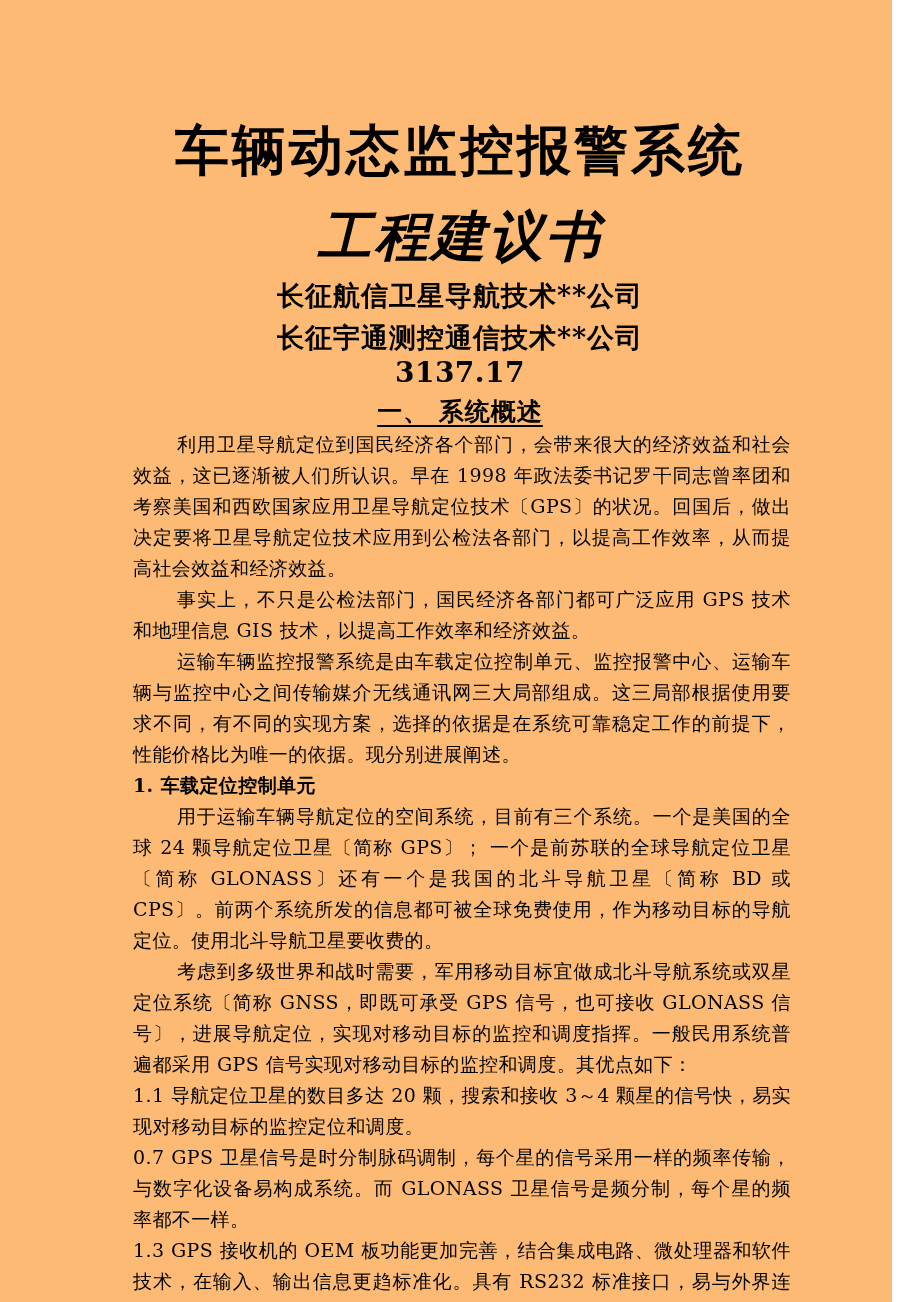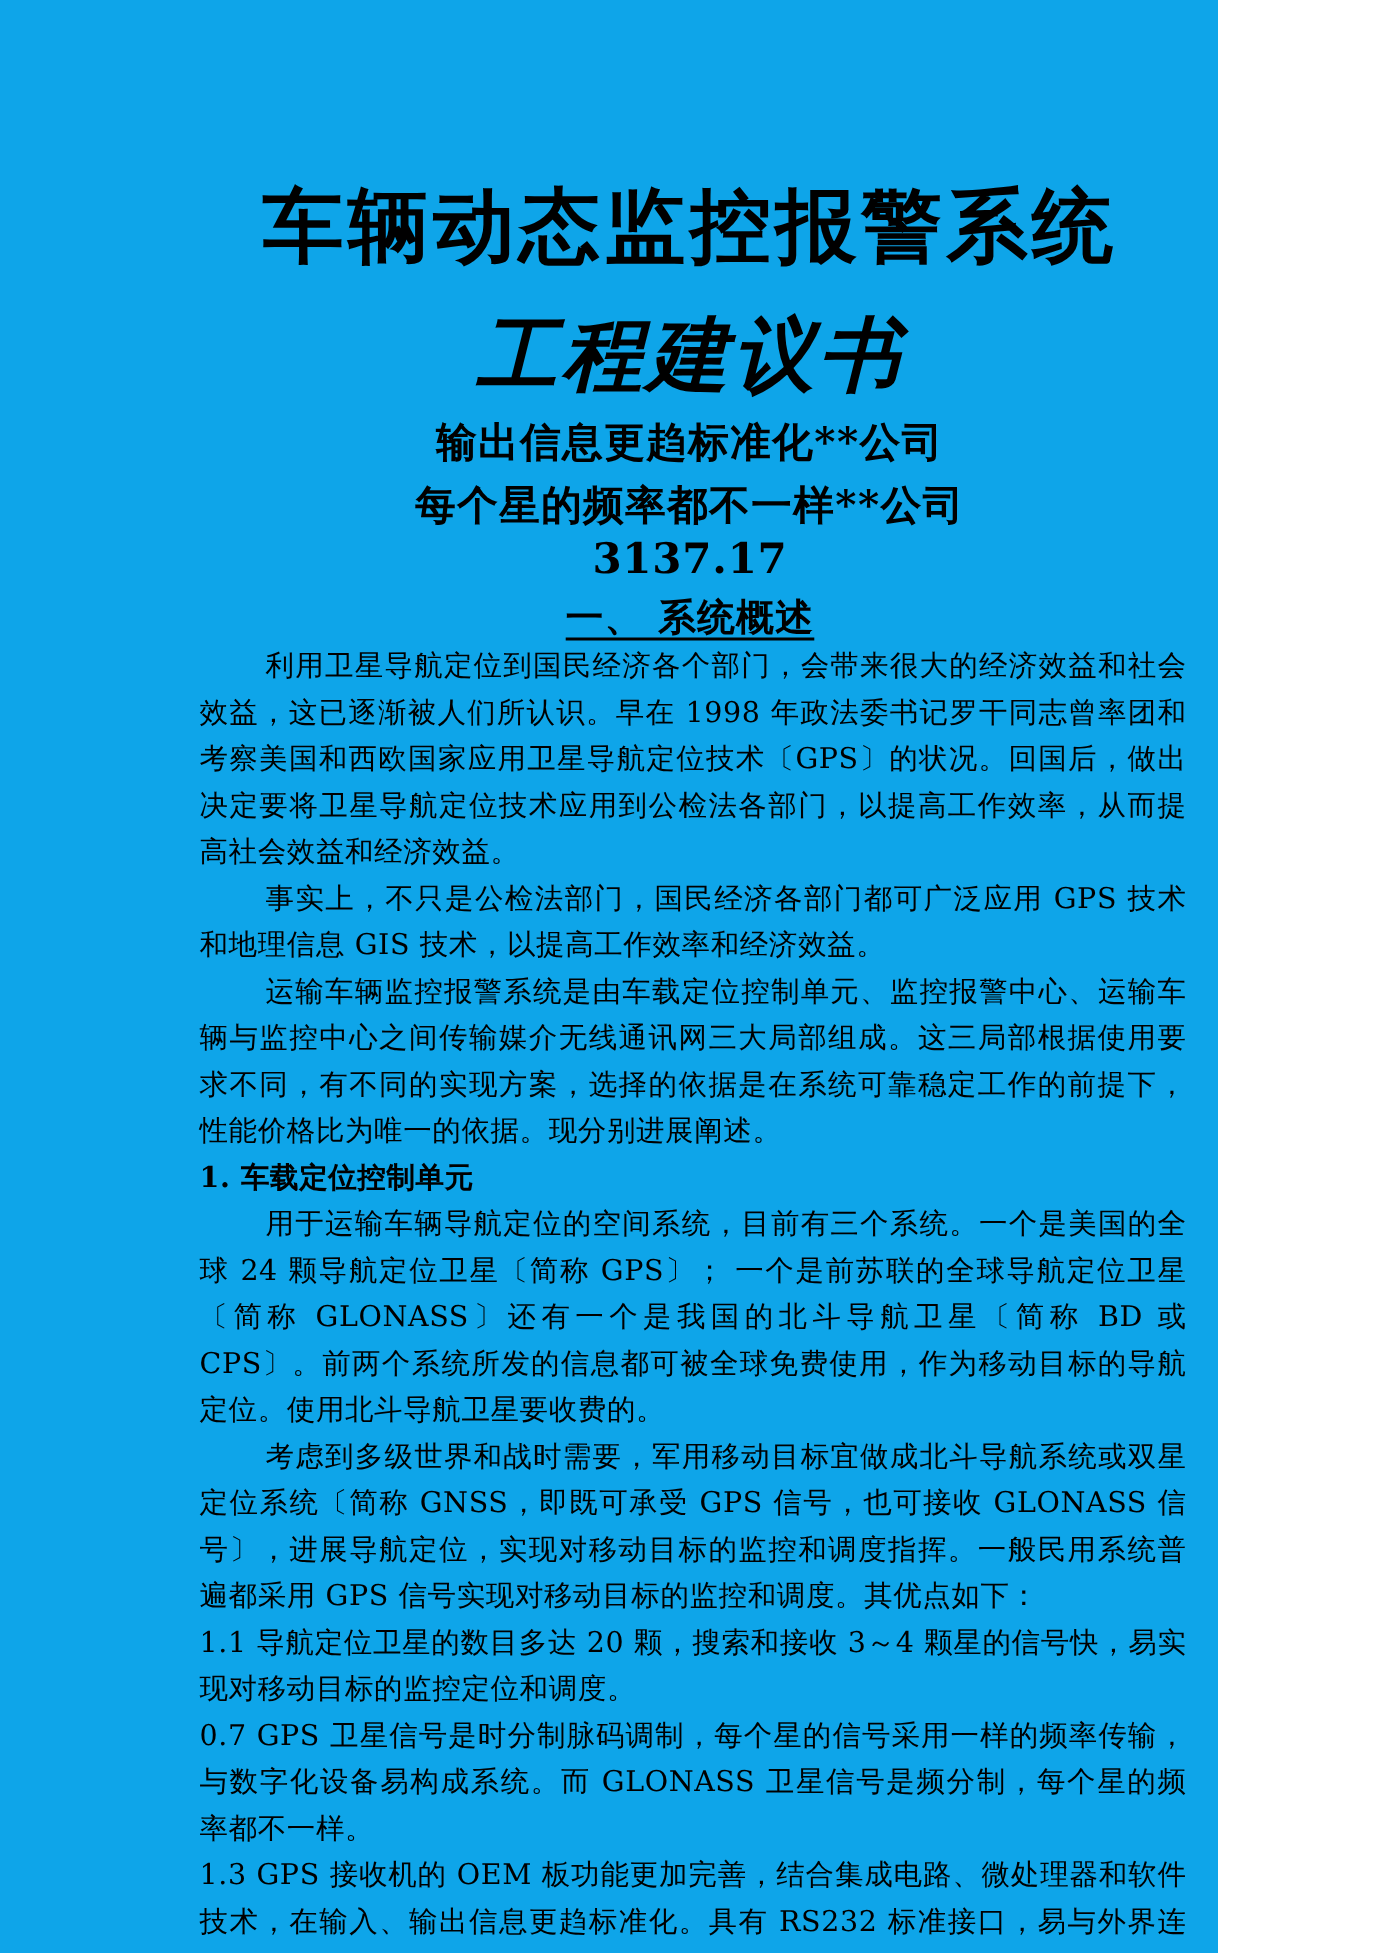--- a/index.html
+++ b/index.html
@@ -9,23 +9,23 @@
   }
   body {
     width: 920px;
     height: 1302px;
     font-family: "DejaVu Serif", "Liberation Serif", serif;
     color: #000000;
     overflow: hidden;
   }
   .page {
     position: relative;
-    width: 812px;
+    width: 892px;
     height: 1302px;
-    background: #0ea5e9;
+    background: #fdba74;
   }
   .doc-title-line {
     position: absolute;
     left: 0;
     width: 920px;
     text-align: center;
     font-size: 54px;
     font-weight: 700;
     letter-spacing: 3px;
     line-height: 1.2;
@@ -94,23 +94,23 @@
 </style>
 </head>
 <body>
 
 <div class="page">
 
   <div class="doc-title-line line1">车辆动态监控报警系统</div>
 
   <div class="doc-title-line line2">工程建议书</div>
 
-  <div class="doc-subtitle-line line1">输出信息更趋标准化**公司</div>
+  <div class="doc-subtitle-line line1">长征航信卫星导航技术**公司</div>
 
-  <div class="doc-subtitle-line line2">每个星的频率都不一样**公司</div>
+  <div class="doc-subtitle-line line2">长征宇通测控通信技术**公司</div>
 
   <div class="doc-date">3137.17</div>
 
   <div class="section-heading">
     <span>一、 系统概述</span>
   </div>
 
   <div class="doc-body">
 
   <p class="para indent">利用卫星导航定位到国民经济各个部门，会带来很大的经济效益和社会效益，这已逐渐被人们所认识。早在 1998 年政法委书记罗干同志曾率团和考察美国和西欧国家应用卫星导航定位技术〔GPS〕的状况。回国后，做出决定要将卫星导航定位技术应用到公检法各部门，以提高工作效率，从而提高社会效益和经济效益。</p>

